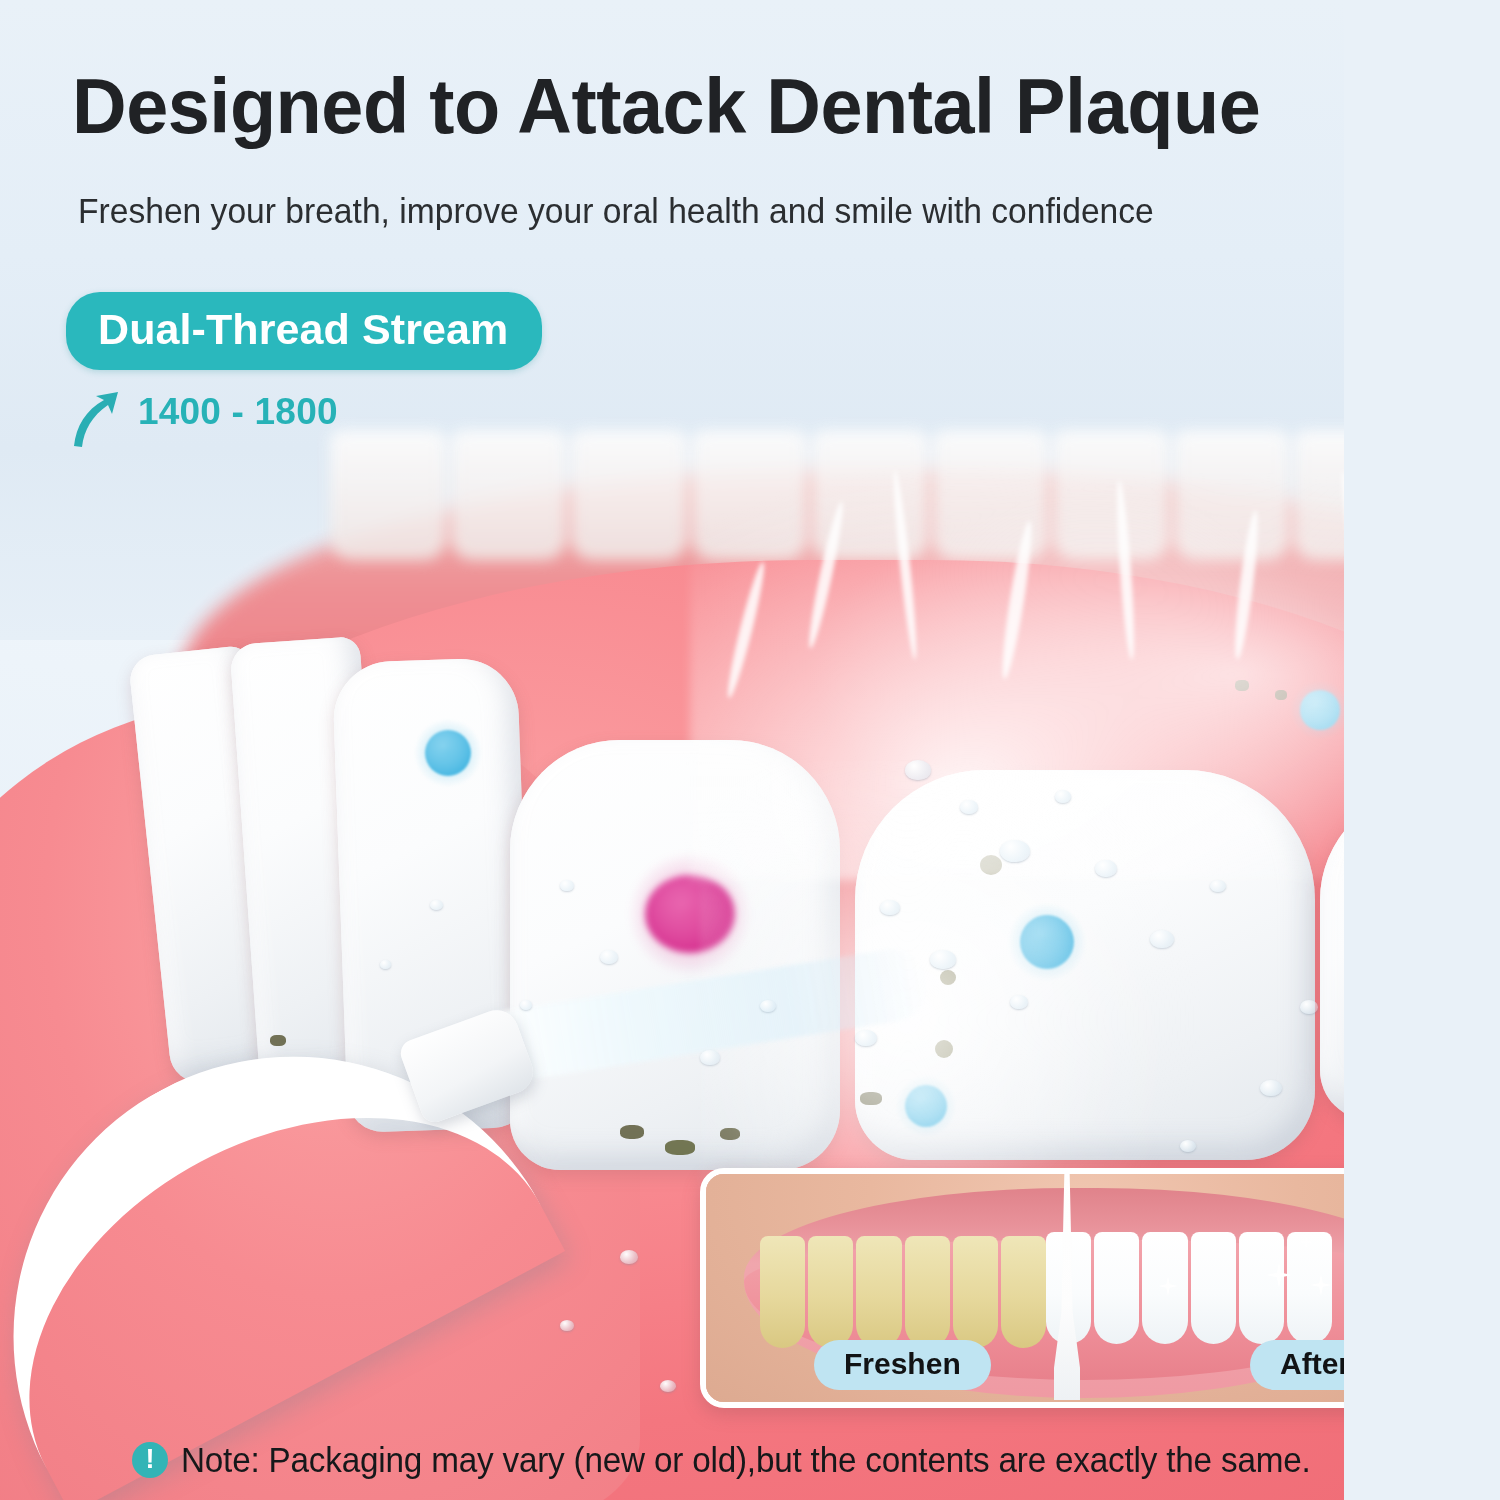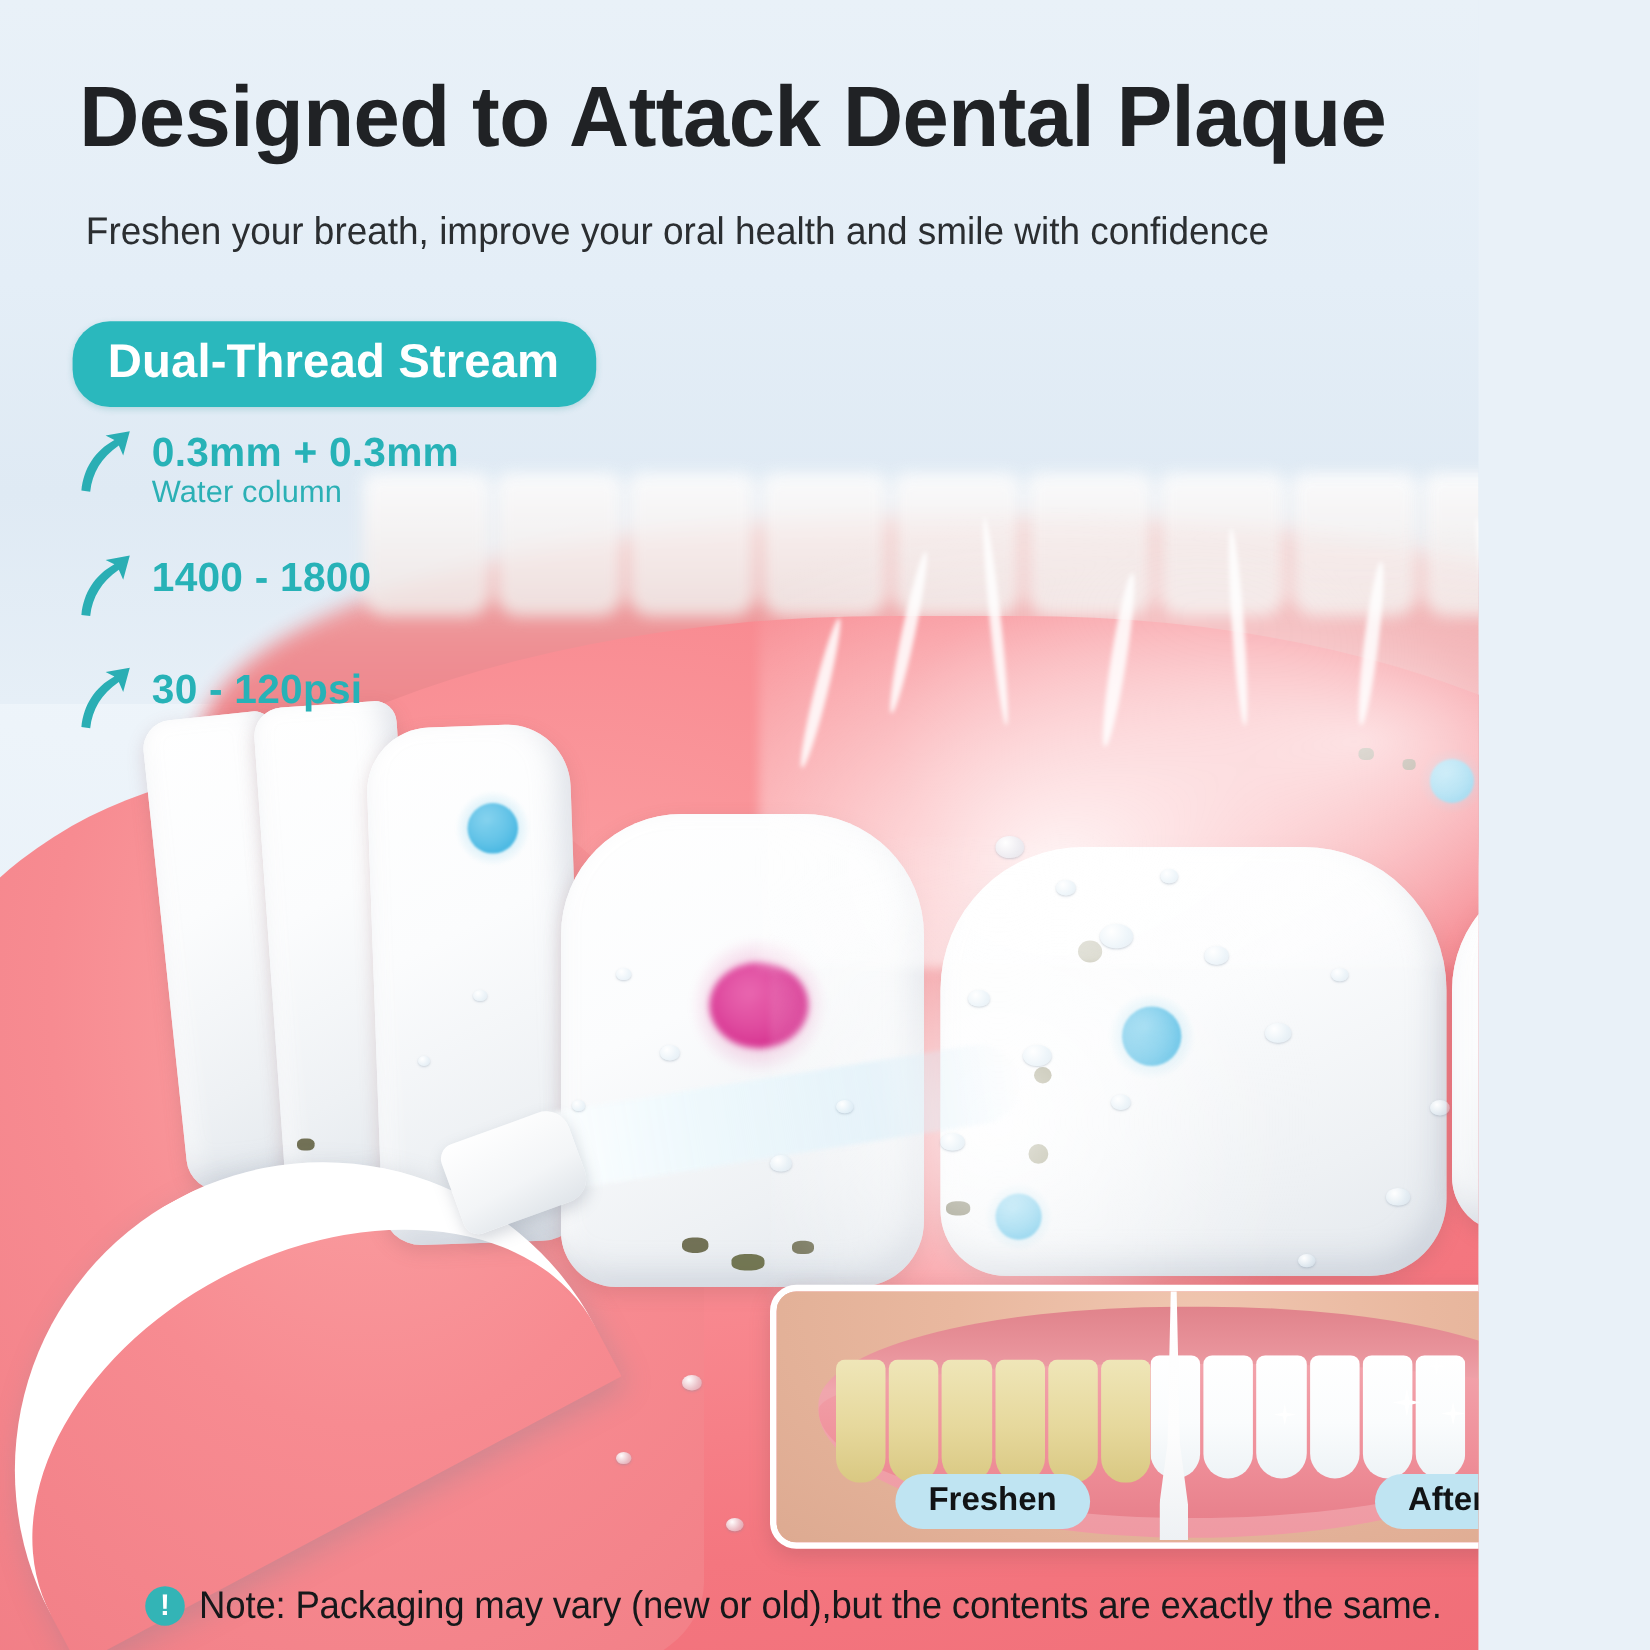--- a/index.html
+++ b/index.html
@@ -350,48 +350,30 @@
     <div class="nozzle-tip"></div>
   </div>
 
   <div class="headline">Designed to Attack Dental Plaque</div>
   <div class="subline">Freshen your breath, improve your oral health and smile with confidence</div>
 
   <div class="badge">Dual-Thread Stream</div>
 
   <div class="features">
 
-    <div class="feat">
-      <span class="arrow">
-        <svg viewBox="0 0 52 58" width="52" height="58" aria-hidden="true">
-          <path d="M4 56 C6 36 16 20 34 10 L26 6 L48 2 L42 24 L38 15 C22 26 14 40 12 57 Z" fill="currentColor"></path>
-        </svg>
-      </span>
-      <span class="big">0.3mm + 0.3mm</span>
-      <span class="small">Water column</span>
-    </div>
 
     <div class="feat">
       <span class="arrow">
         <svg viewBox="0 0 52 58" width="52" height="58" aria-hidden="true">
           <path d="M4 56 C6 36 16 20 34 10 L26 6 L48 2 L42 24 L38 15 C22 26 14 40 12 57 Z" fill="currentColor"></path>
         </svg>
       </span>
       <span class="big">1400 - 1800</span>
     </div>
 
-    <div class="feat">
-      <span class="arrow">
-        <svg viewBox="0 0 52 58" width="52" height="58" aria-hidden="true">
-          <path d="M4 56 C6 36 16 20 34 10 L26 6 L48 2 L42 24 L38 15 C22 26 14 40 12 57 Z" fill="currentColor"></path>
-        </svg>
-      </span>
-      <span class="big">30 - 120psi</span>
-      <span class="small"></span>
-    </div>
 
   </div>
 
   <div class="inset">
     <div class="inset-photo">
       <div class="face-skin"></div>
       <div class="mouth">
         <div class="gumline"></div>
       </div>
 

